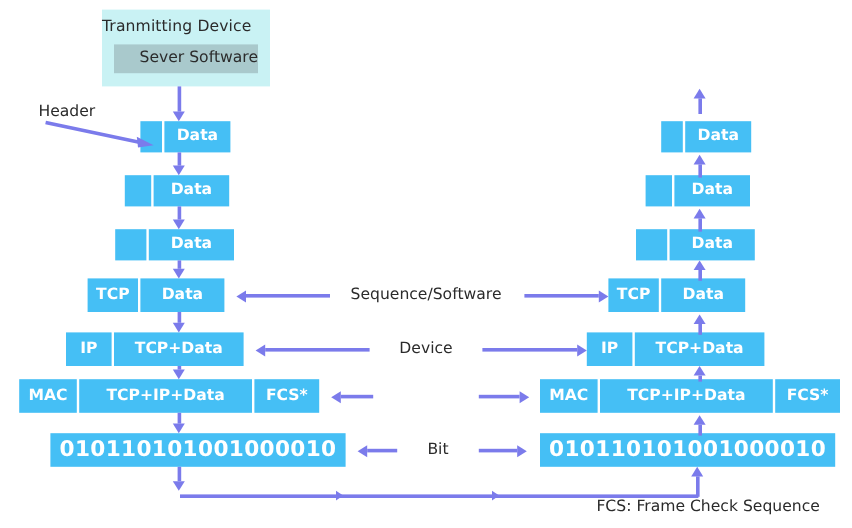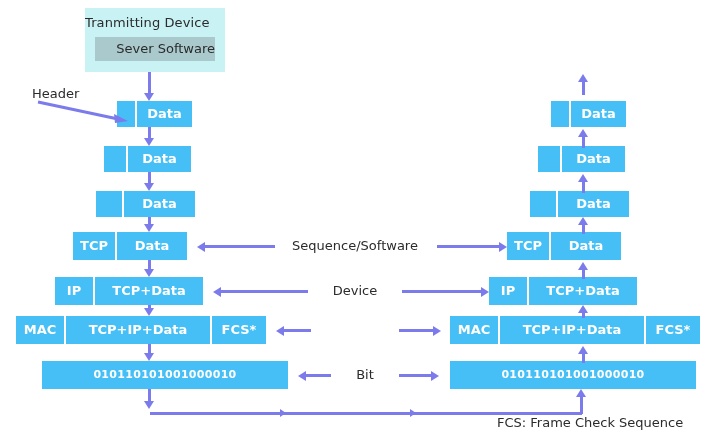--- a/index.html
+++ b/index.html
@@ -47,21 +47,21 @@
     color: #ffffff;
     font-size: 13px;
     font-weight: bold;
     text-align: center;
     box-sizing: border-box;
     white-space: nowrap;
     overflow: hidden;
   }
   .seg.blank { font-size: 0; }
   .seg.bits {
-    font-size: 11px;
+    font-size: 18px;
     letter-spacing: .3px;
   }
 
   
   .vline {
     position: absolute;
     background: #7b7beb;
     width: 3px;
   }
   .hline {

